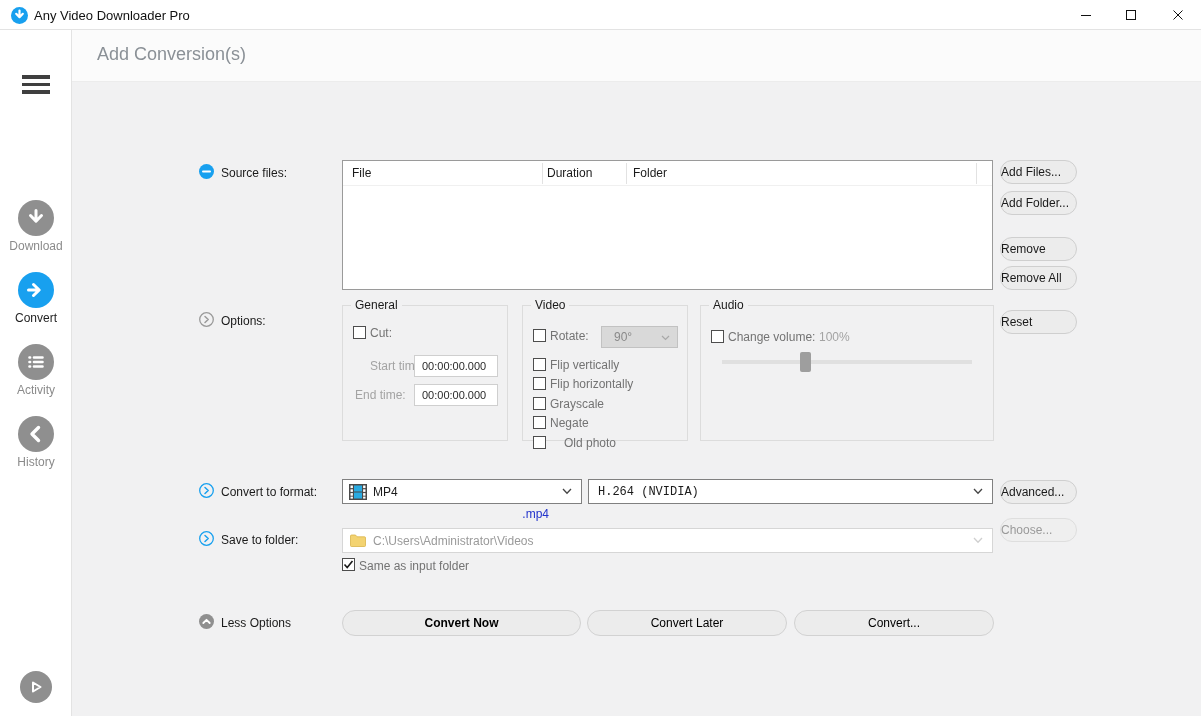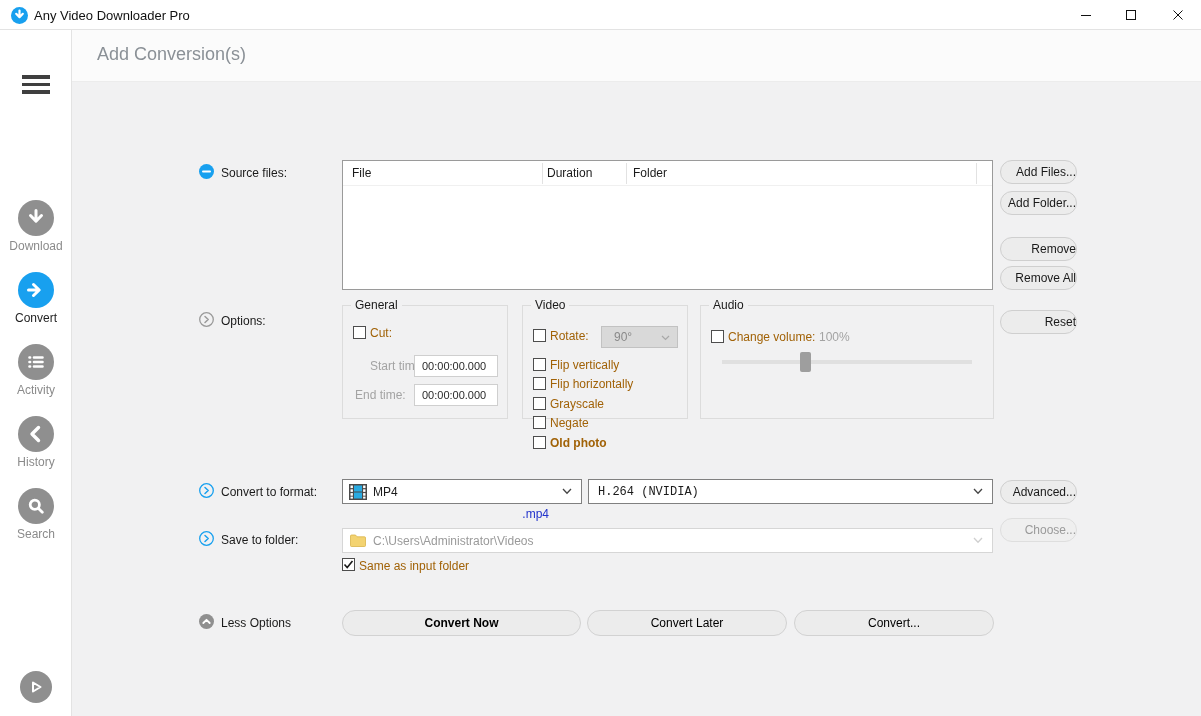--- a/index.html
+++ b/index.html
@@ -39,32 +39,32 @@
 
   
   #file-table { position:absolute; left:342px; top:160px; width:651px; height:130px; background:#fff;
                 border:1px solid #9a9a9a; }
   .th { position:absolute; top:0; height:24px; line-height:24px; font-size:12px; color:#1a1a1a; }
   .col-sep { position:absolute; top:2px; width:1px; height:21px; background:#e2e2e2; }
   #thead-underline { position:absolute; left:0; top:24px; width:100%; height:1px; background:#f0f0f0; }
 
   
   .btn { position:absolute; left:1000px; width:77px; height:24px; border-radius:12px; background:#ececec;
-         border:1px solid #cfcfcf; font-size:12px; color:#1a1a1a; text-align:right; line-height:22px;
+         border:1px solid #cfcfcf; font-size:12px; color:#1a1a1a; text-align:left; line-height:22px;
          cursor:pointer; font-family:"Liberation Sans", sans-serif; }
   .btn.disabled { color:#9a9a9a; border-color:#dedede; background:#efefef; }
   .bigbtn { position:absolute; top:610px; height:26px; border-radius:13px; background:#ececec;
             border:1px solid #d2d2d2; font-size:12px; text-align:center; line-height:24px; cursor:pointer; }
 
   
-  .groupbox { position:absolute; top:305px; height:114px; border:1px solid #dcdcdc; }
+  .groupbox { position:absolute; top:305px; height:136px; border:1px solid #dcdcdc; }
   .legend { position:absolute; top:-8px; left:8px; background:#f1f1f2; padding:0 4px; font-size:12px; }
 
   .checkbox { position:absolute; width:13px; height:13px; background:#fff; border:1px solid #4d4d4d; }
-  .cb-label { position:absolute; font-size:12px; color:#a16207; }
+  .cb-label { position:absolute; font-size:12px; color:#737373; }
   .dim { color:#a3a3a3; }
 
   .time-input { position:absolute; left:71px; width:84px; height:22px; background:#fff;
                 border:1px solid #cfcfcf; font-size:11px; line-height:20px; padding-left:7px; color:#2a2a2a; }
 
   .combo { position:absolute; background:#fff; border:1px solid #808080; height:25px; }
   .combo.disabled { border-color:#d6d6d6; }
   .combo-text { position:absolute; top:5px; font-size:12px; color:#1a1a1a; white-space:nowrap; }
   .chev { position:absolute; top:8px; }
 
@@ -140,29 +140,20 @@
 
   <div class="nav-item" style="top:386px">
     <div class="nav-circle">
       <svg width="22" height="22" viewBox="0 0 22 22">
           <path d="M13.5 4.5 L7 11 l6.5 6.5" stroke="#fff" stroke-width="3.4" fill="none" stroke-linecap="round" stroke-linejoin="round"></path>
         </svg>
     </div>
     <span class="nav-label">History</span>
   </div>
 
-  <div class="nav-item" style="top:458px">
-    <div class="nav-circle">
-      <svg width="22" height="22" viewBox="0 0 22 22">
-        <circle cx="9.8" cy="9.8" r="4.6" fill="none" stroke="#fff" stroke-width="2.8"></circle>
-        <path d="M13.3 13.3 l4 4" stroke="#fff" stroke-width="2.8" stroke-linecap="round"></path>
-      </svg>
-    </div>
-    <span class="nav-label">Search</span>
-  </div>
 
   <div id="play-bottom">
     <svg width="18" height="18" viewBox="0 0 18 18">
       <path d="M6 4.5 L13.5 9 L6 13.5 Z" fill="none" stroke="#fff" stroke-width="2" stroke-linejoin="round"></path>
     </svg>
   </div>
 </div>
 
 <div id="main-header">
   <span id="page-title">Add Conversion(s)</span>
@@ -220,21 +211,21 @@
   </div>
   <div class="checkbox" style="left:10px; top:52px;"></div>
   <span class="cb-label" style="left:27px; top:52px;">Flip vertically</span>
   <div class="checkbox" style="left:10px; top:71px;"></div>
   <span class="cb-label" style="left:27px; top:71px;">Flip horizontally</span>
   <div class="checkbox" style="left:10px; top:91px;"></div>
   <span class="cb-label" style="left:27px; top:91px;">Grayscale</span>
   <div class="checkbox" style="left:10px; top:110px;"></div>
   <span class="cb-label" style="left:27px; top:110px;">Negate</span>
   <div class="checkbox" style="left:10px; top:130px;"></div>
-  <span class="cb-label" style="left:27px; top:130px;font-weight:bold;">Old photo</span>
+  <span class="cb-label" style="left:41px; top:130px;">Old photo</span>
 </div>
 
 <div class="groupbox" style="left:700px; width:294px;">
   <span class="legend">Audio</span>
   <div class="checkbox" style="left:10px; top:24px;"></div>
   <span class="cb-label" style="left:27px; top:24px;">Change volume:</span>
   <span class="cb-label dim" style="left:118px; top:24px;">100%</span>
 </div>
 <div id="vol-track"></div>
 <div id="vol-handle"></div>

